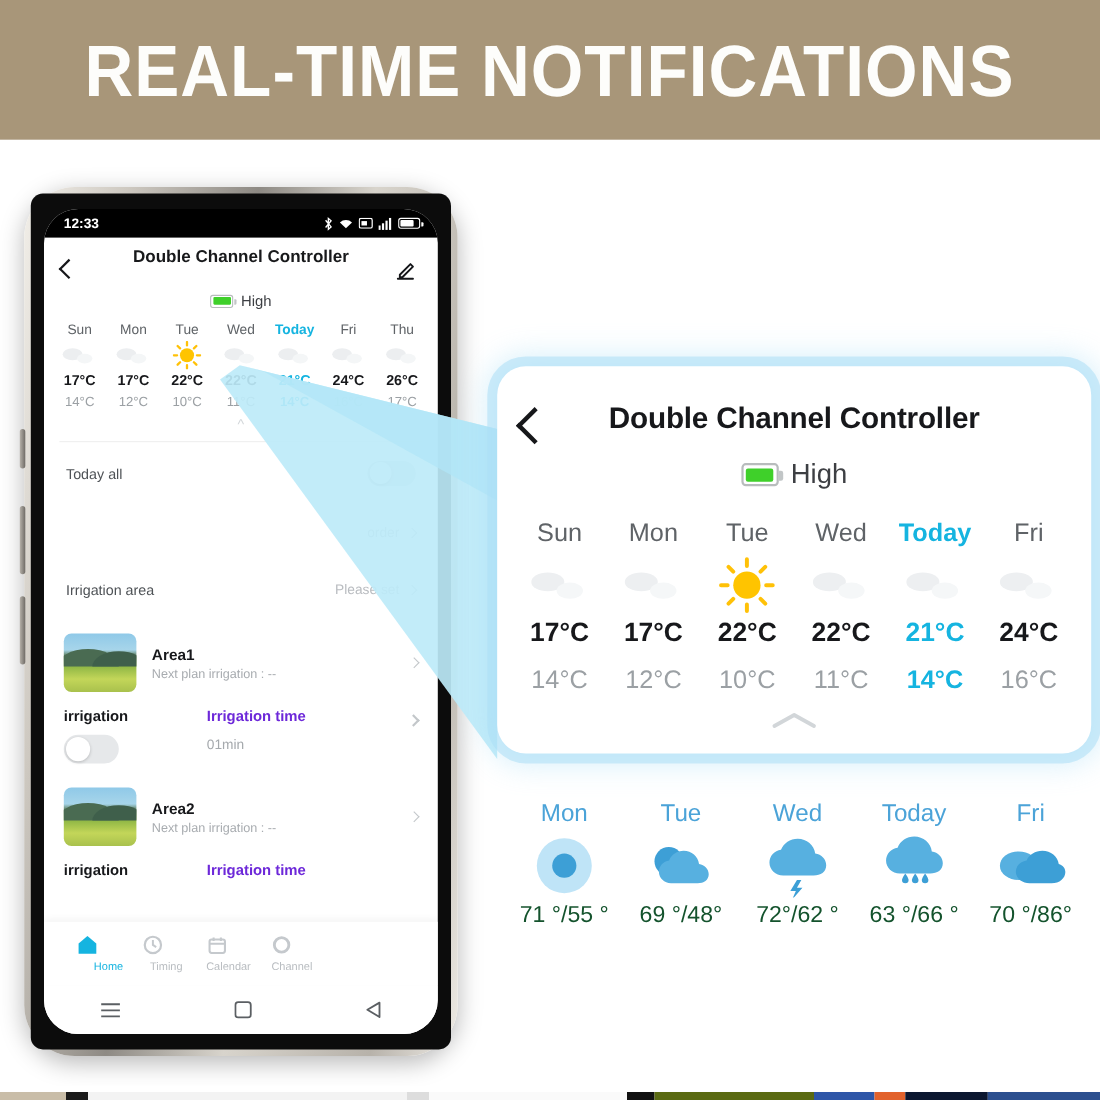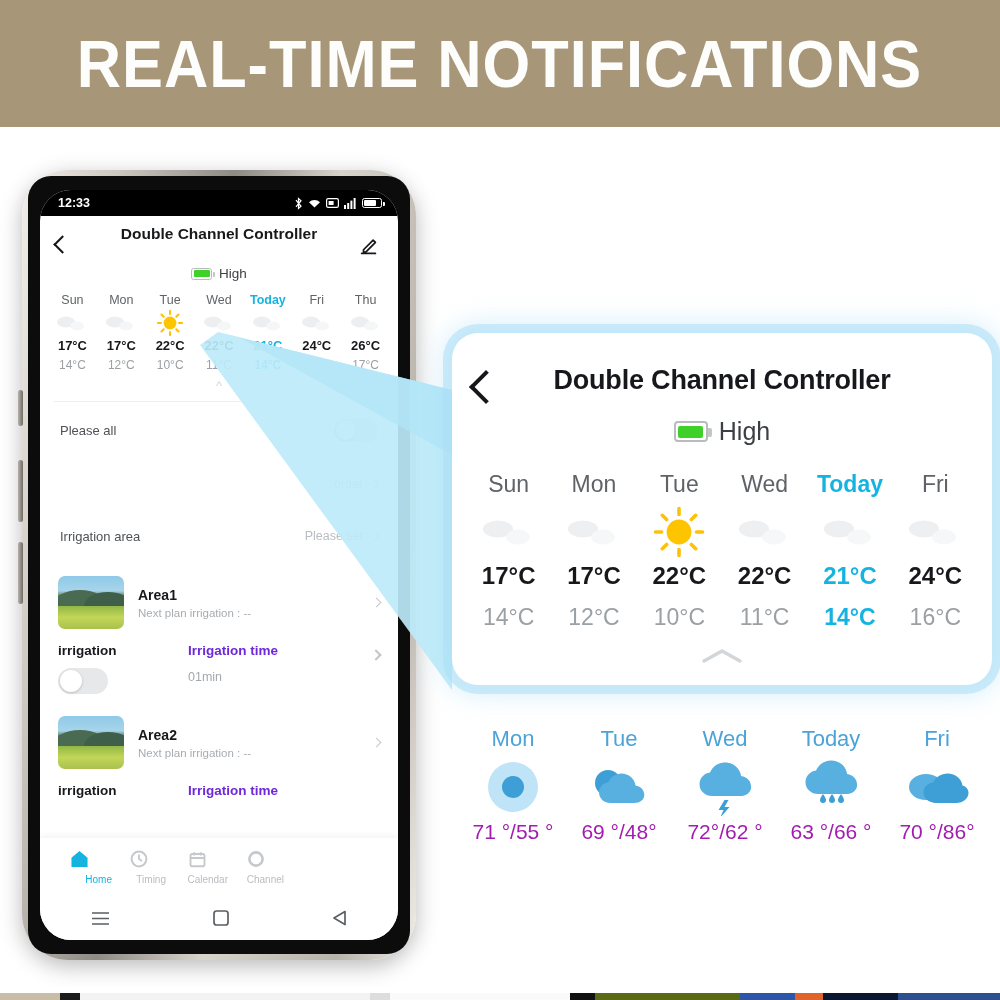--- a/index.html
+++ b/index.html
@@ -33,21 +33,21 @@
     width:394px; height:790px;
   }
   .phone-metal{
     position:absolute; inset:0;
     border-radius:46px;
     background:linear-gradient(100deg,#f2efe9 0%,#cdc8c0 18%,#8e8a84 40%,#d8d4cc 60%,#b7b2aa 85%,#efece6 100%);
     box-shadow:0 6px 22px rgba(0,0,0,.28);
   }
   .phone-body{
     position:absolute; left:6px; top:6px; right:6px; bottom:6px;
-    border-radius:23px;
+    border-radius:11px;
     background:#0c0c0c;
   }
   .phone-screen{
     position:absolute; left:12px; top:14px; right:12px; bottom:14px;
     border-radius:31px;
     background:#ffffff;
     overflow:hidden;
   }
   .btn-side{
     position:absolute; left:-4px; width:5px; border-radius:3px;
@@ -193,21 +193,21 @@
   .co-hi.today{ color:#15b4e0; }
   .co-lo{ font-size:23px; color:#9ba0a4; margin-top:14px; }
   .co-lo.today{ color:#15b4e0; font-weight:bold; }
   .co-caret{ position:absolute; left:0; right:0; bottom:16px; text-align:center; }
 
   
   .strip{ position:absolute; left:460px; top:726px; width:530px; display:flex; }
   .st-col{ flex:1; text-align:center; }
   .st-day{ font-size:22px; color:#4ba3d8; }
   .st-ic{ height:62px; display:flex;align-items:center;justify-content:center; margin-top:4px;}
-  .st-temp{ font-size:21px; color:#a21caf; margin-top:2px; white-space:nowrap;}
+  .st-temp{ font-size:21px; color:#14532d; margin-top:2px; white-space:nowrap;}
 
   
   .sliver{ position:absolute; left:0; bottom:0; width:1000px; height:13px; display:flex;}
 </style>
 </head>
 <body>
 
 <div class="banner">
   <div class="banner-text">REAL-TIME NOTIFICATIONS</div>
 </div>
@@ -390,21 +390,21 @@
           <div class="wx-col">
               <div class="wx-lo">17°C</div>
             </div>
         </div>
         <div class="wx-caret">^</div>
       </div>
 
       <div class="divider"></div>
 
       <div class="row" style="height:56px">
-        <span class="row-label">Please all</span>
+        <span class="row-label">Today all</span>
         <span class="toggle"></span>
       </div>
 
       <div class="row" style="height:52px;justify-content:flex-end">
         <span class="row-val">
             <span>order</span>
             <span class="chev"></span>
           </span>
       </div>
 

